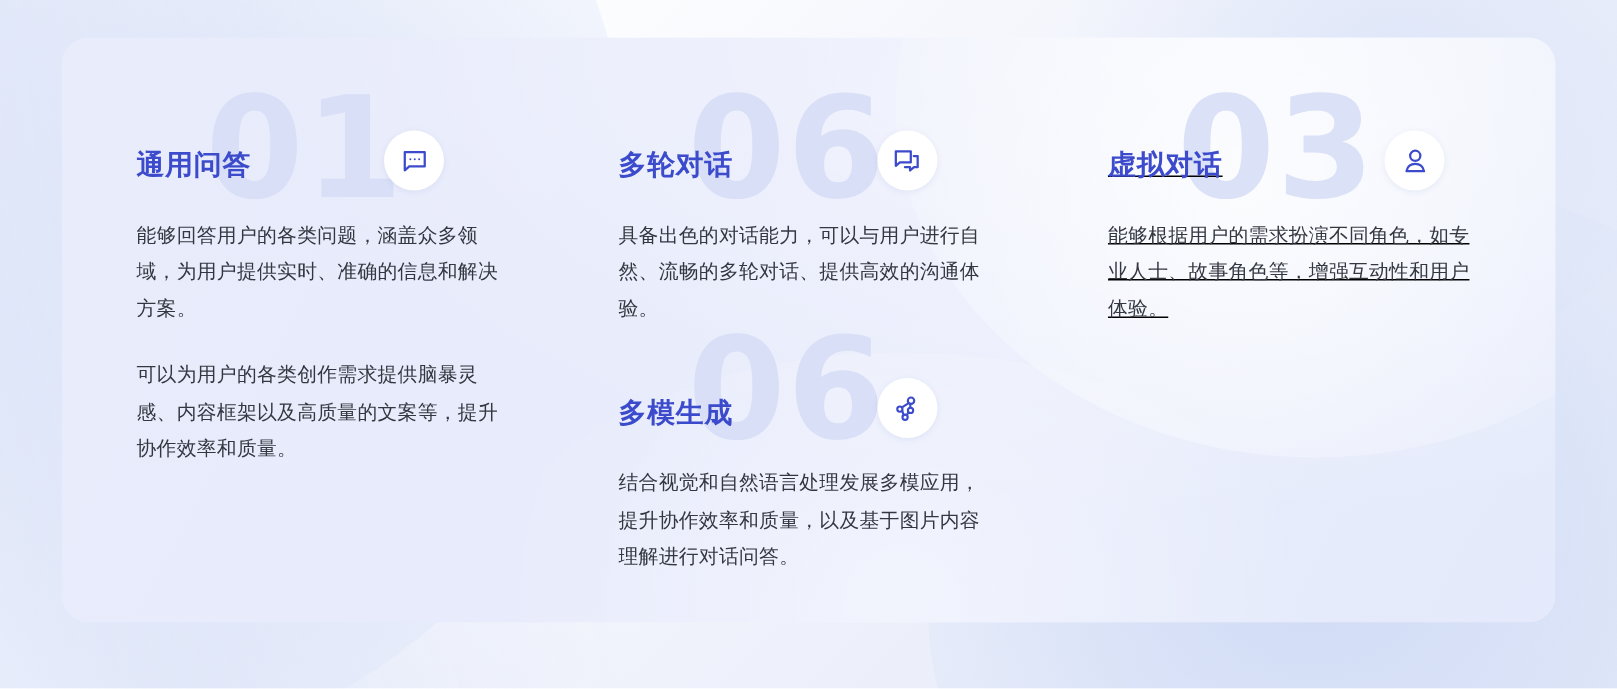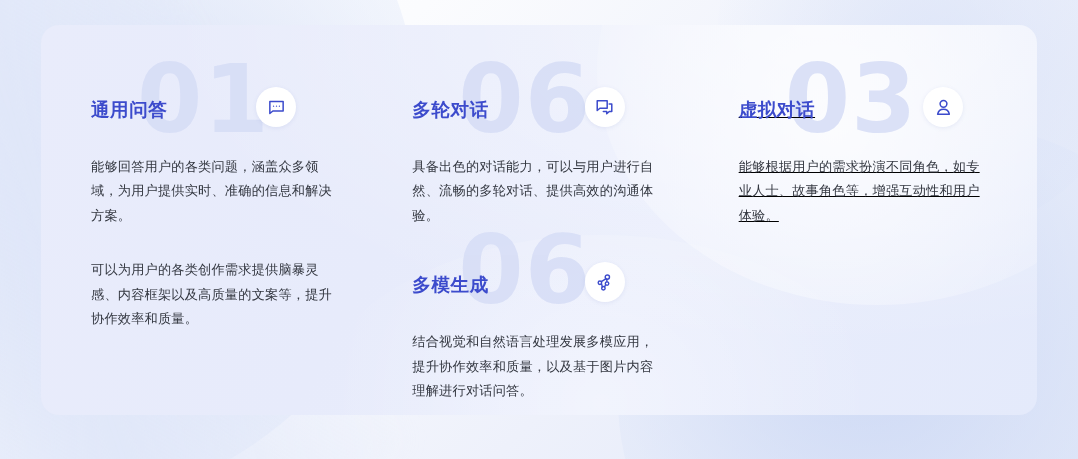--- a/index.html
+++ b/index.html
@@ -162,21 +162,21 @@
     align-items: center;
     justify-content: center;
     z-index: 3;
     box-shadow: 0 1px 4px rgba(104,120,190,.12);
   }
   .icon-badge svg { display: block; }
 
   .card-desc {
     position: relative;
     z-index: 2;
-    margin-top: 10px;
+    margin-top: 0;
     font-size: 13.2px;
     line-height: 1.85;
     color: #333740;
     letter-spacing: .2px;
     max-width: 288px;
     font-weight: 500;
   }
 
   
   .card:nth-child(3n+1) { padding-left: 25px; }

